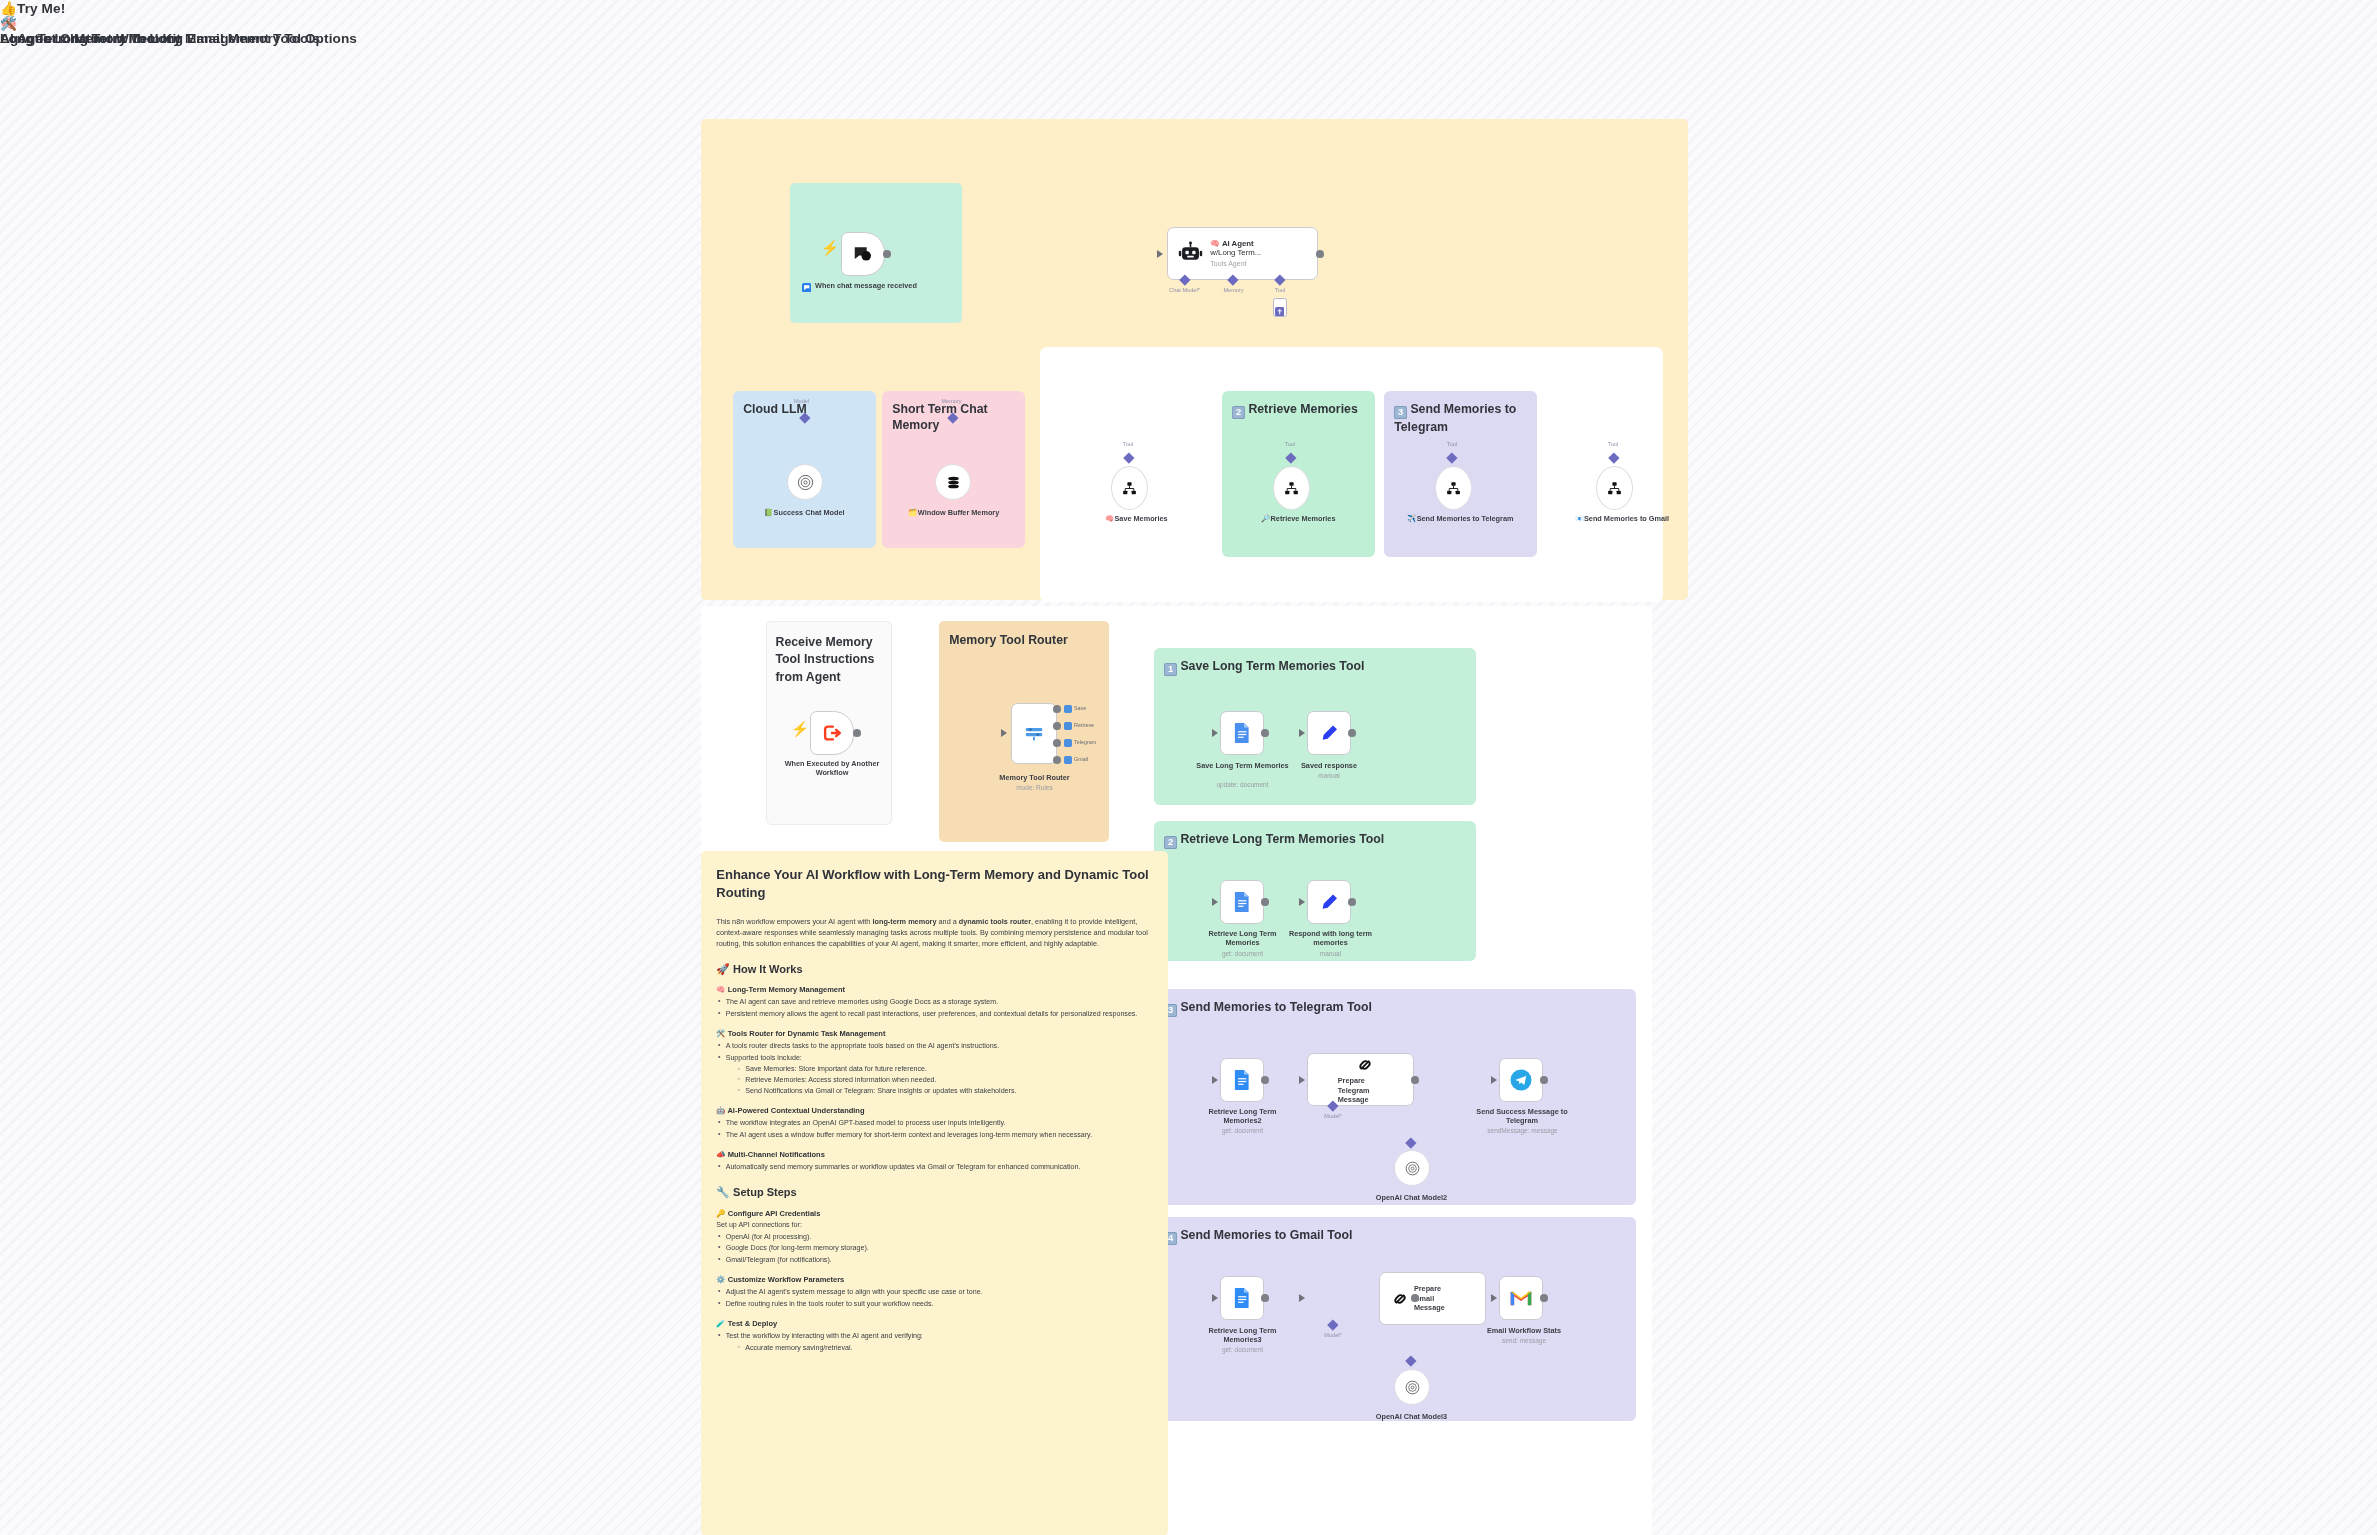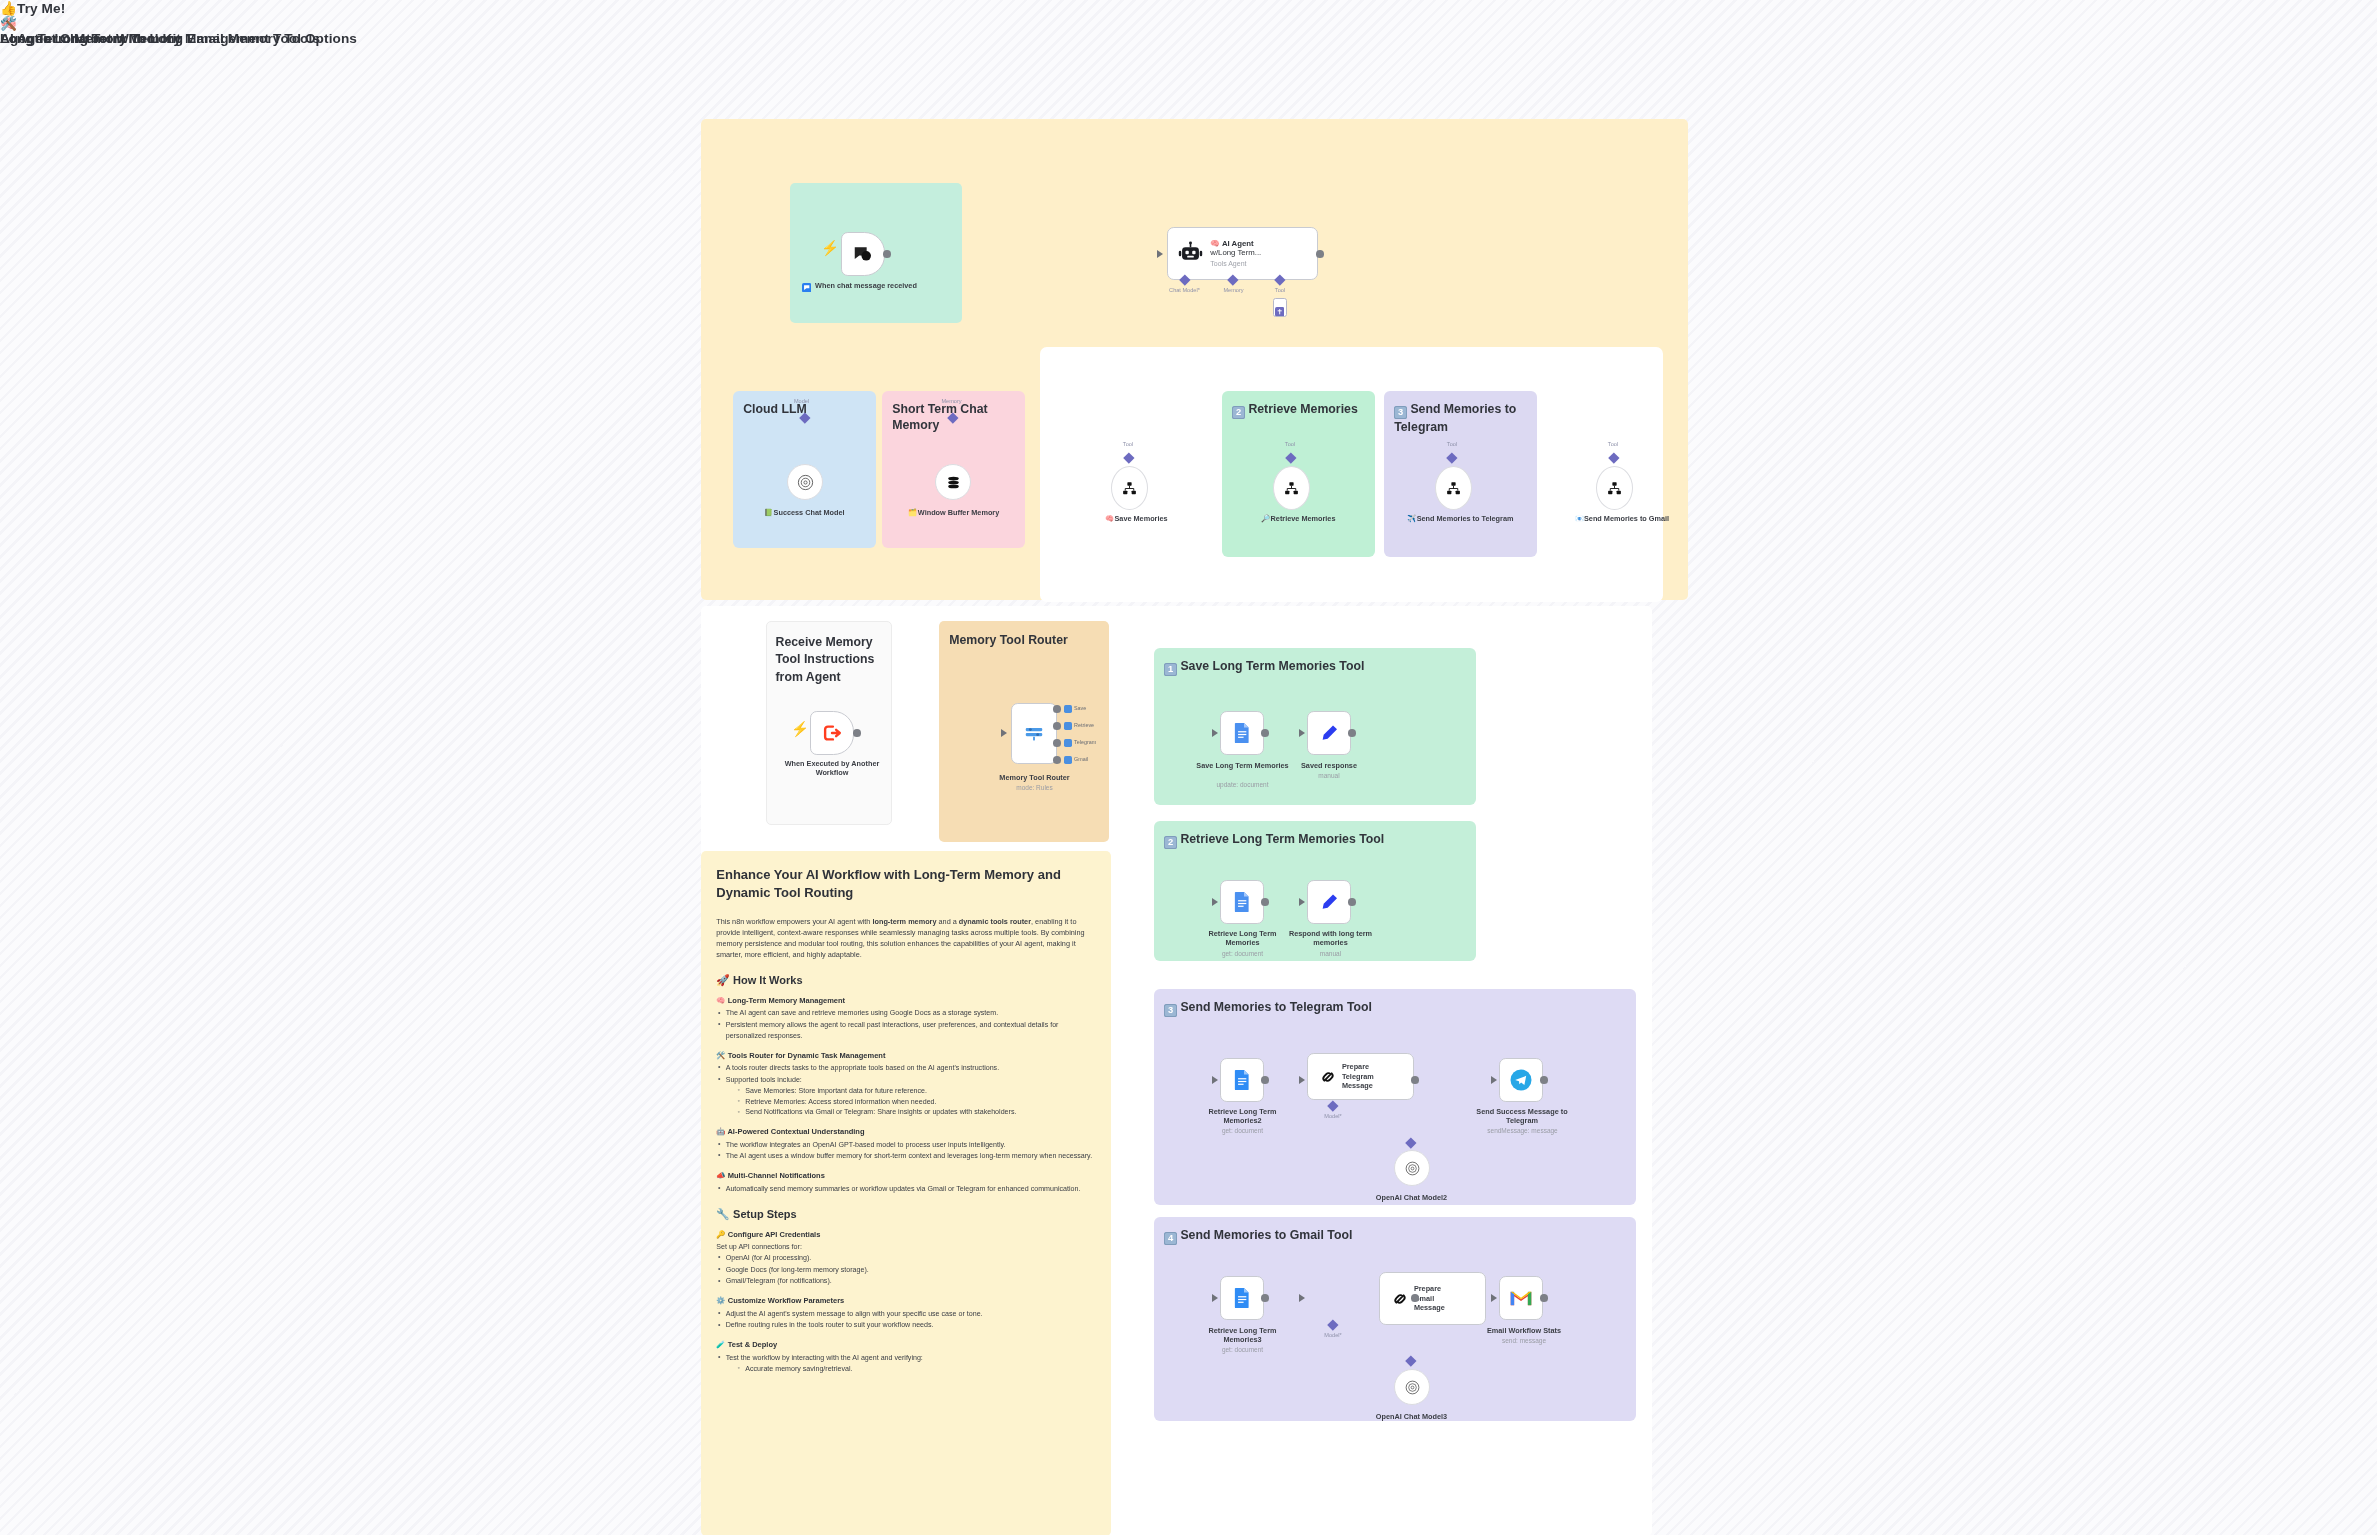--- a/index.html
+++ b/index.html
@@ -91,21 +91,21 @@
     background: #ffffff;
   }
 
   #kit-1 { left: 1154px; top: 648px; width: 322px; height: 157px; background: #c4efd9; }
   #kit-2 { left: 1154px; top: 821px; width: 322px; height: 140px; background: #c4efd9; }
   #kit-3 { left: 1154px; top: 989px; width: 482px; height: 216px; background: #dedbf4; }
   #kit-4 { left: 1154px; top: 1217px; width: 482px; height: 204px; background: #dedbf4; }
 
   
   #panel-docs {
-    left: 701px; top: 851px; width: 410px; height: 685px;
+    left: 701px; top: 851px; width: 467px; height: 685px;
     background: #fdf3cf;
   }
   .doc-inner { position: absolute; left: 15.3px; top: 15.3px; right: 13.6px; }
   .doc-h1 { font-size: 13px; font-weight: bold; color: #2f3238; line-height: 1.38; margin-bottom: 13.6px;}
   .doc-p  { font-size: 7.3px; color: #3a3d44; line-height: 1.52; margin-bottom: 12px; }
   .doc-h2 { font-size: 11px; font-weight: bold; color: #2f3238; margin: 13.6px 0 8.5px; }
   .doc-h3 { font-size: 7.5px; font-weight: bold; color: #2f3238; margin: 9.4px 0 3.4px; }
   .doc-sub{ font-size: 7.1px; color: #3a3d44; margin: 1.7px 0 2.6px; }
   ul.doc-ul { list-style: none; margin: 0 0 3.4px 0; padding: 0; }
   ul.doc-ul > li {
@@ -500,21 +500,21 @@
       <rect x="5.5" y="10" width="9" height="1.3" fill="#fff"></rect>
       <rect x="5.5" y="13" width="9" height="1.3" fill="#fff"></rect>
       <rect x="5.5" y="16" width="6" height="1.3" fill="#fff"></rect>
     </svg>
   </div>
   <div class="port" style="left:1261px; top:1076px;"></div>
   <div class="node-label" style="left:1193px; top:1107px; width:99px;">Retrieve Long Term Memories2</div>
   <div class="node-sublabel" style="left:1193px; top:1127px; width:99px;">get: document</div>
 
   <div class="arrow-in" style="left:1299px; top:1076px;"></div>
-  <div class="node wide" style="left:1307px; top:1053px; width:107px; height:47px;">
+  <div class="node wide" style="left:1307px; top:1053px; width:107px; height:53px;flex-direction:column;">
     <svg width="22" height="22" viewBox="0 0 24 24" style="margin-left:8.5px;flex:none;">
       <path d="M9.5 14.5l5-5M8 16a3.6 3.6 0 0 1 0-5l2-2a3.6 3.6 0 0 1 5 0" stroke="#111" stroke-width="2" fill="none" stroke-linecap="round"></path>
       <path d="M16 8a3.6 3.6 0 0 1 0 5l-2 2a3.6 3.6 0 0 1-5 0" stroke="#111" stroke-width="2" fill="none" stroke-linecap="round"></path>
     </svg>
     <div class="wide-title">Prepare Telegram Message</div>
   </div>
   <div class="port" style="left:1411px; top:1076px;"></div>
   <div class="diamond" style="left:1329px; top:1102px;"></div>
   <div class="port-lbl" style="left:1310px; top:1113px; width:46px;">Model*</div>
   <div class="diamond" style="left:1407px; top:1139px;"></div>

